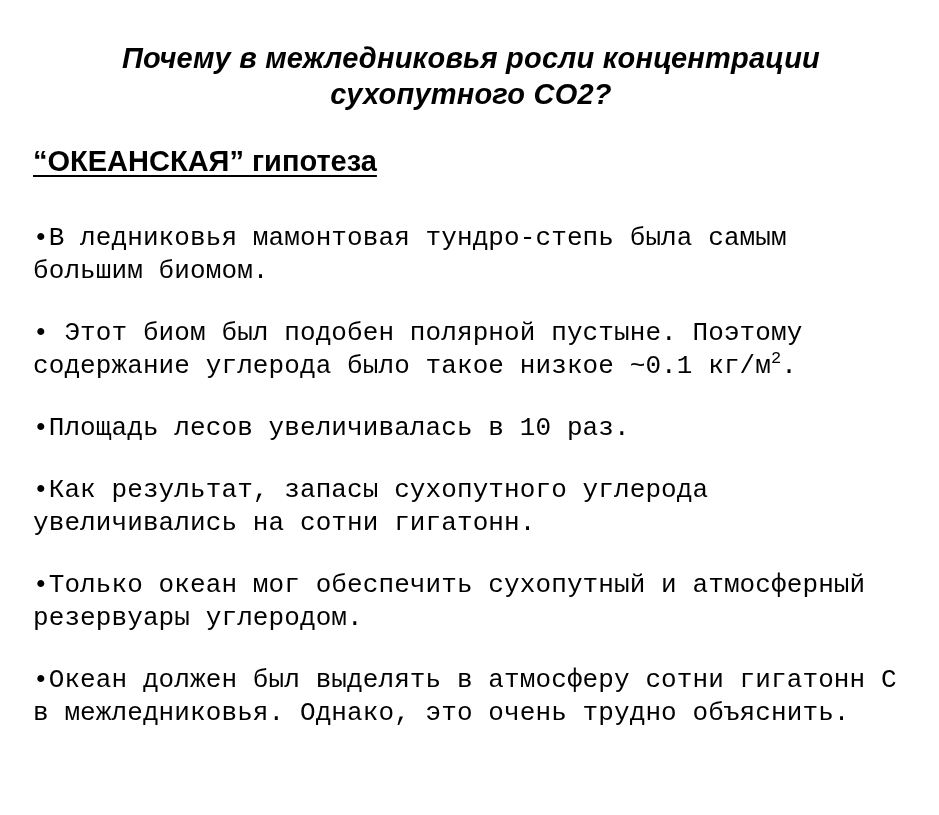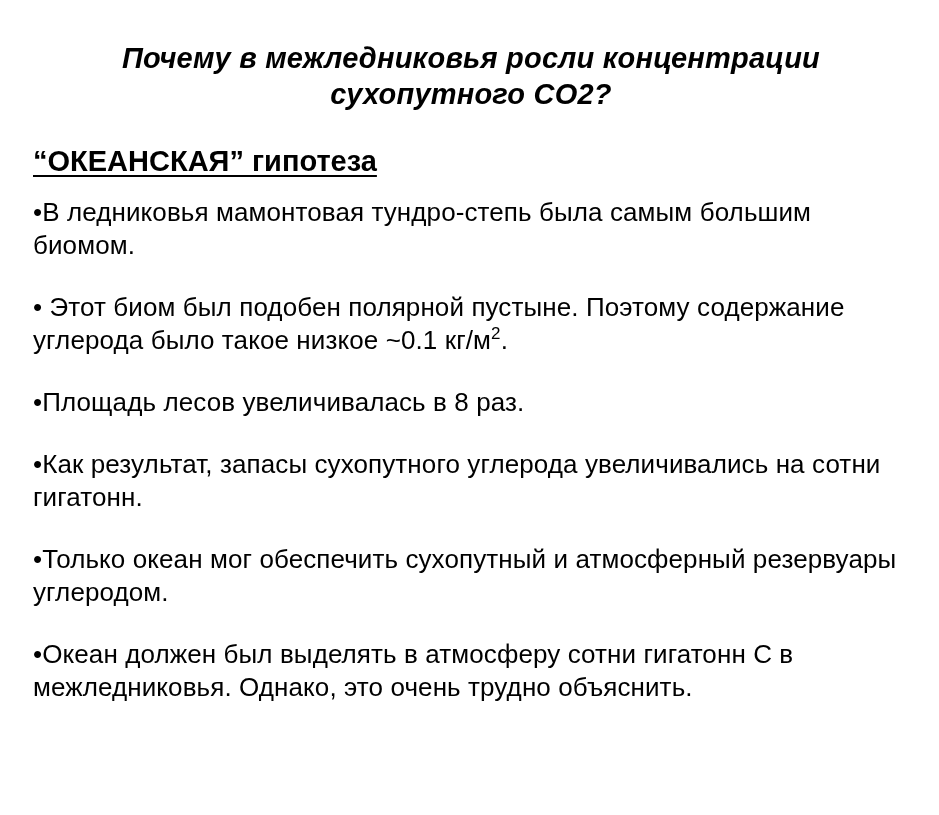--- a/index.html
+++ b/index.html
@@ -27,32 +27,33 @@
     font-size: 29px;
     font-weight: bold;
     font-style: italic;
     line-height: 36px;
     letter-spacing: 0.2px;
   }
   .title .tline {
     display: block;
   }
   .heading {
-    margin: 0 0 18px 0;
+    margin: 0 0 44px 0;
     font-size: 29px;
     font-weight: bold;
     text-decoration: underline;
     text-underline-offset: 4px;
     line-height: 33px;
   }
   .bullet {
     margin: 0 0 29px 0;
     font-size: 26px;
     line-height: 33px;
     letter-spacing: 0.1px;
+    font-family: Liberation Mono, monospace;
   }
   .bullet:last-child {
     margin-bottom: 15px;
   }
   .bullet sup {
     font-size: 17px;
     line-height: 0;
     vertical-align: super;
   }
 </style>
@@ -66,21 +67,21 @@
     <span class="tline">сухопутного CO2?</span>
   </h1>
 
   <h2 class="heading">“ОКЕАНСКАЯ” гипотеза</h2>
 
   <p class="bullet">•В ледниковья мамонтовая тундро-степь была самым большим биомом.</p>
 
   <p class="bullet"><span>• Этот биом был подобен полярной пустыне. Поэтому содержание углерода было такое низкое ~0.1 кг/м</span><sup>2</sup><span>.</span></p>
 
 
-  <p class="bullet">•Площадь лесов увеличивалась в 8 раз.</p>
+  <p class="bullet">•Площадь лесов увеличивалась в 10 раз.</p>
 
   <p class="bullet">•Как результат, запасы сухопутного углерода увеличивались на сотни гигатонн.</p>
 
   <p class="bullet">•Только океан мог обеспечить сухопутный и атмосферный резервуары углеродом.</p>
 
   <p class="bullet">•Океан должен был выделять в атмосферу сотни гигатонн C в межледниковья. Однако, это очень трудно объяснить.</p>
 
 </div>
 
 </body></html>

